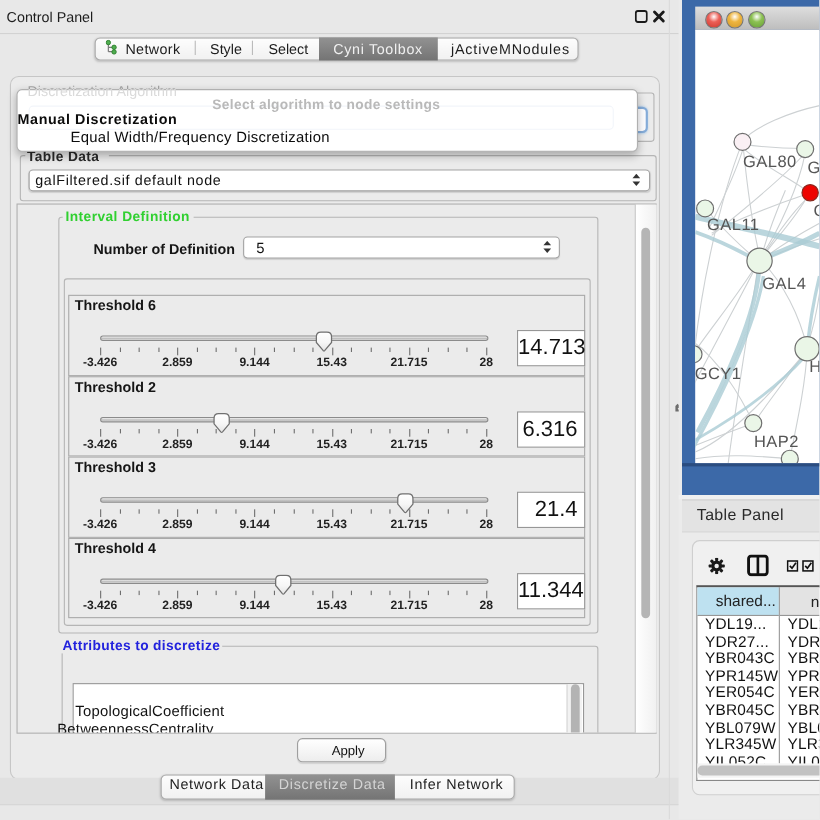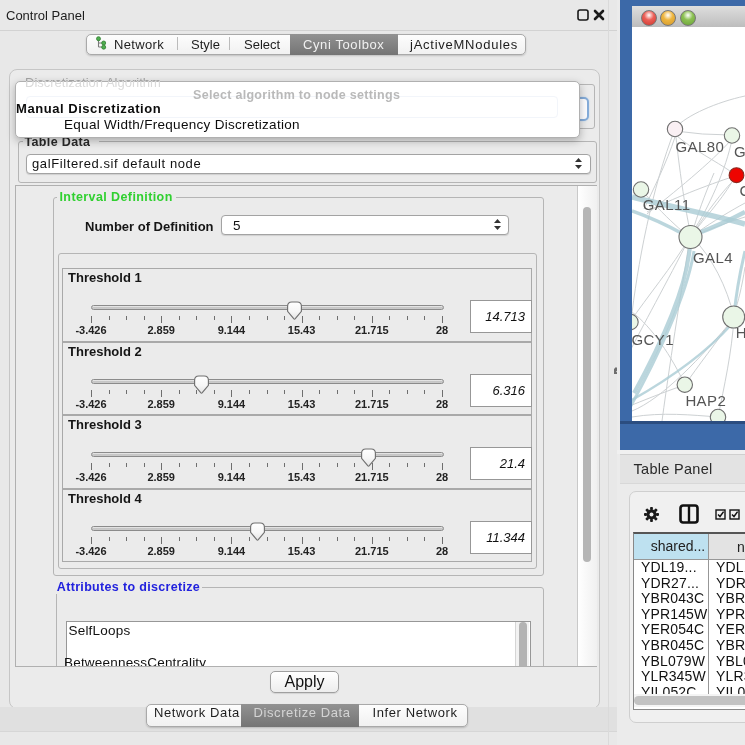--- a/index.html
+++ b/index.html
@@ -1,21 +1,21 @@
 <!DOCTYPE html>
 <html><head><meta charset="utf-8">
 <style>
 html,body{margin:0;padding:0;}
 body{width:745px;height:745px;position:relative;overflow:hidden;
   font-family:"Liberation Sans",sans-serif;background:#e6e6e6;}
 .a{position:absolute;}
 .combo{position:absolute;background:#fff;border:1px solid #a3a3a3;border-radius:4px;
   font-size:13px;color:#111;}
 .vbox{position:absolute;background:#fff;border:1px solid #979797;box-shadow:inset 0 0 0 2px #fff;
-  font-size:13px;color:#111;text-align:right;font-style:italic;}
+  font-size:20px;color:#111;text-align:right;}
 .tick{position:absolute;width:1px;background:#6e6e6e;}
 </style></head><body>
 <div class="a" style="left:0;top:0;width:617px;height:745px;background:#e8e8e8;"></div>
 <div class="a" style="left:0;top:0;width:617px;height:30px;background:#e8e8e8;border-bottom:1px solid #d2d2d2;"></div>
 <div class="a" style="left:6px;top:9px;width:200px;height:14px;font-size:13px;color:#1d1d1d;line-height:14px;">Control Panel</div>
 <svg class="a" style="left:577px;top:9px" width="12" height="12" viewBox="0 0 12 12">
     <rect x="1" y="1" width="10" height="10" rx="2" fill="none" stroke="#1a1a1a" stroke-width="1.6"></rect>
   </svg>
 <svg class="a" style="left:593px;top:9px" width="12" height="12" viewBox="0 0 12 12">
     <path d="M2,2 L10,10 M10,2 L2,10" stroke="#1a1a1a" stroke-width="2.6" stroke-linecap="round"></path>
@@ -61,21 +61,21 @@
 <svg width="0" height="0" style="position:absolute">
       <defs>
 <linearGradient id="thg" x1="0" y1="0" x2="0" y2="1">
 <stop offset="0" stop-color="#ffffff"></stop>
           <stop offset="0.55" stop-color="#f6f6f6"></stop>
           <stop offset="1" stop-color="#e4e4e4"></stop>
 </linearGradient>
       </defs>
     </svg>
 <div class="a" style="left:46px;top:82px;width:470px;height:73.5px;border:1px solid #a9a9a9;background:#ebebeb;box-sizing:border-box;"></div>
-<div class="a" style="left:52px;top:85px;width:120px;height:14px;font-size:13px;line-height:14px;font-weight:bold;color:#151515;">Threshold 1</div>
+<div class="a" style="left:52px;top:85px;width:120px;height:14px;font-size:13px;line-height:14px;font-weight:bold;color:#151515;">Threshold 6</div>
 <div class="a" style="left:75px;top:119px;width:351px;height:3px;border:1px solid #8b8b8b;border-radius:3px;background:linear-gradient(180deg,#f2f2f2,#bdbdbd 60%,#d2d2d2);"></div>
 <div class="tick" style="left:75.0px;top:130px;height:7px;"></div>
     <div class="tick" style="left:92.5px;top:130px;height:4px;"></div>
     <div class="tick" style="left:110.1px;top:130px;height:4px;"></div>
     <div class="tick" style="left:127.7px;top:130px;height:4px;"></div>
     <div class="tick" style="left:145.2px;top:130px;height:7px;"></div>
     <div class="tick" style="left:162.8px;top:130px;height:4px;"></div>
     <div class="tick" style="left:180.3px;top:130px;height:4px;"></div>
     <div class="tick" style="left:197.8px;top:130px;height:4px;"></div>
     <div class="tick" style="left:215.4px;top:130px;height:7px;"></div>
@@ -199,29 +199,29 @@
 <div class="a" style="left:260.6px;top:359.5px;width:50px;height:11px;font-size:11px;line-height:11px;font-weight:bold;color:#222;text-align:center;">15.43</div>
 <div class="a" style="left:330.8px;top:359.5px;width:50px;height:11px;font-size:11px;line-height:11px;font-weight:bold;color:#222;text-align:center;">21.715</div>
 <div class="a" style="left:401px;top:359.5px;width:50px;height:11px;font-size:11px;line-height:11px;font-weight:bold;color:#222;text-align:center;">28</div>
 <svg class="a" style="left:232.5px;top:335.5px" width="17" height="20" viewBox="0 0 17 20">
 <path d="M1.6,10.3 L1.6,5.2 Q1.6,1 5.8,1 L11.2,1 Q15.4,1 15.4,5.2 L15.4,10.3 L9.3,17.6 Q8.5,18.5 7.7,17.6 Z" fill="url(#thg)" stroke="#707070" stroke-width="1.15"></path>
     </svg>
 <div class="a vbox" style="left:454px;top:334.5px;width:54px;height:31px;line-height:31px;padding-right:6px;">11.344</div>
 <div class="a" style="left:40px;top:401px;width:486px;height:120px;border:1px solid #b5b5b5;border-radius:3px;"></div>
 <div class="a" style="left:38.8px;top:394px;height:14px;background:#ebebeb;padding:0 2px;font-size:12.5px;font-weight:bold;letter-spacing:0.33px;line-height:14px;color:#2222dd;white-space:nowrap;">Attributes to discretize</div>
 <div class="a" style="left:50px;top:435px;width:463px;height:120px;background:#fff;border:1px solid #979797;"></div>
-<div class="a" style="left:52.5px;top:436.6px;width:300px;height:16.4px;font-size:13.5px;letter-spacing:0.2px;line-height:16.4px;color:#111;">SelfLoops</div>
-<div class="a" style="left:48px;top:469.4px;width:300px;height:16.4px;font-size:13.5px;letter-spacing:0.2px;line-height:16.4px;color:#111;">BetweennessCentrality</div>
+<div class="a" style="left:52.5px;top:453.0px;width:300px;height:16.4px;font-size:13.5px;letter-spacing:0.2px;line-height:16.4px;color:#111;">TopologicalCoefficient</div>
+<div class="a" style="left:36px;top:469.4px;width:300px;height:16.4px;font-size:13.5px;letter-spacing:0.2px;line-height:16.4px;color:#111;">BetweennessCentrality</div>
 
 <div class="a" style="left:499px;top:436px;width:13px;height:120px;background:#f2f2f2;border-left:1px solid #d5d5d5;"></div>
 <div class="a" style="left:502.5px;top:436px;width:8px;height:120px;background:#b3b3b3;border-radius:4px;"></div>
 </div>
 <div class="a" style="left:577px;top:186px;width:19px;height:480px;background:linear-gradient(90deg,#ffffff,#f0f0f0);border-left:1px solid #c9c9c9;"></div>
 <div class="a" style="left:583px;top:207px;width:8px;height:355px;background:#b5b5b5;border-radius:5px;"></div>
-<div class="a" style="left:270px;top:671px;width:67px;height:20px;background:linear-gradient(180deg,#ffffff,#ededed);border:1px solid #9f9f9f;border-radius:5px;font-size:16px;line-height:20px;text-align:center;color:#111;box-shadow:0 1px 1px rgba(0,0,0,0.1);">Apply</div>
+<div class="a" style="left:270px;top:671px;width:67px;height:20px;background:linear-gradient(180deg,#ffffff,#ededed);border:1px solid #9f9f9f;border-radius:5px;font-size:12px;line-height:20px;text-align:center;color:#111;box-shadow:0 1px 1px rgba(0,0,0,0.1);padding-left:12px;">Apply</div>
 <div class="a" style="left:0;top:707px;width:617px;height:24px;background:#e0e0e0;border-bottom:1px solid #d6d6d6;"></div>
 <div class="a" style="left:146px;top:703.5px;width:320px;height:21.5px;background:linear-gradient(180deg,#fdfdfd,#f1f1f1);border:1px solid #a9a9a9;border-radius:5px;box-shadow:0 1px 2px rgba(0,0,0,0.18);"></div>
 <div class="a" style="left:240.5px;top:703.5px;width:118.5px;height:23.5px;background:linear-gradient(180deg,#929292,#747474);"></div>
 <div class="a" style="left:154px;top:705px;width:120px;height:15px;font-size:13px;letter-spacing:0.6px;line-height:15px;color:#1d1d1d;">Network Data</div>
 <div class="a" style="left:253.5px;top:705px;width:110px;height:15px;font-size:13px;letter-spacing:0.6px;line-height:15px;color:#d4d4d4;">Discretize Data</div>
 <div class="a" style="left:372.5px;top:705px;width:95px;height:15px;font-size:13px;letter-spacing:0.6px;line-height:15px;color:#1d1d1d;">Infer Network</div>
 <div class="a" style="left:15px;top:81px;width:563px;height:55px;background:#ffffff;border:1px solid #b0b0b0;border-radius:5px;box-shadow:0 3px 8px rgba(0,0,0,0.28);"></div>
 <div class="a" style="left:25px;top:76px;width:250px;height:14px;font-size:13px;line-height:14px;color:#9f9f9f;z-index:3;clip-path:inset(0 0 9px 0);">Discretization Algorithm</div>
 <div class="a" style="left:25px;top:76px;width:250px;height:14px;font-size:13px;line-height:14px;color:#dadada;z-index:3;clip-path:inset(5px 0 0 0);">Discretization Algorithm</div>
 <div class="a" style="left:26px;top:96px;width:530px;height:20px;border:1px solid #f2f5fa;border-radius:4px;z-index:3;"></div>

